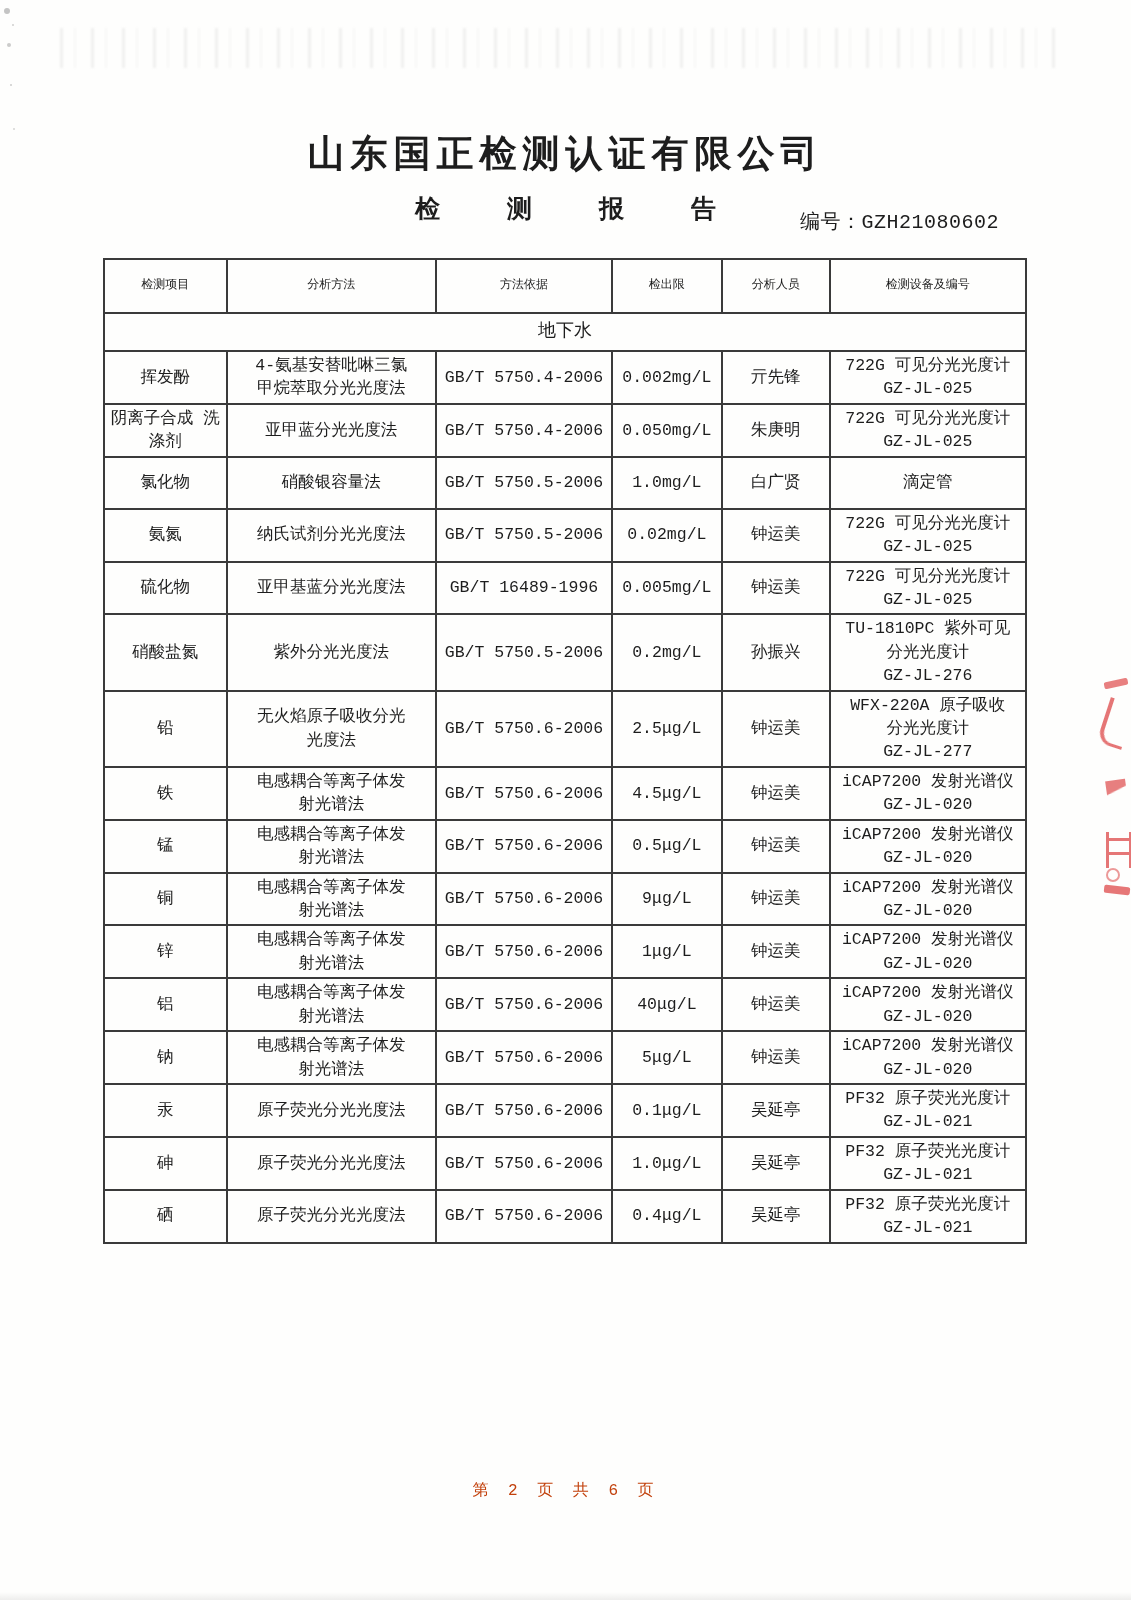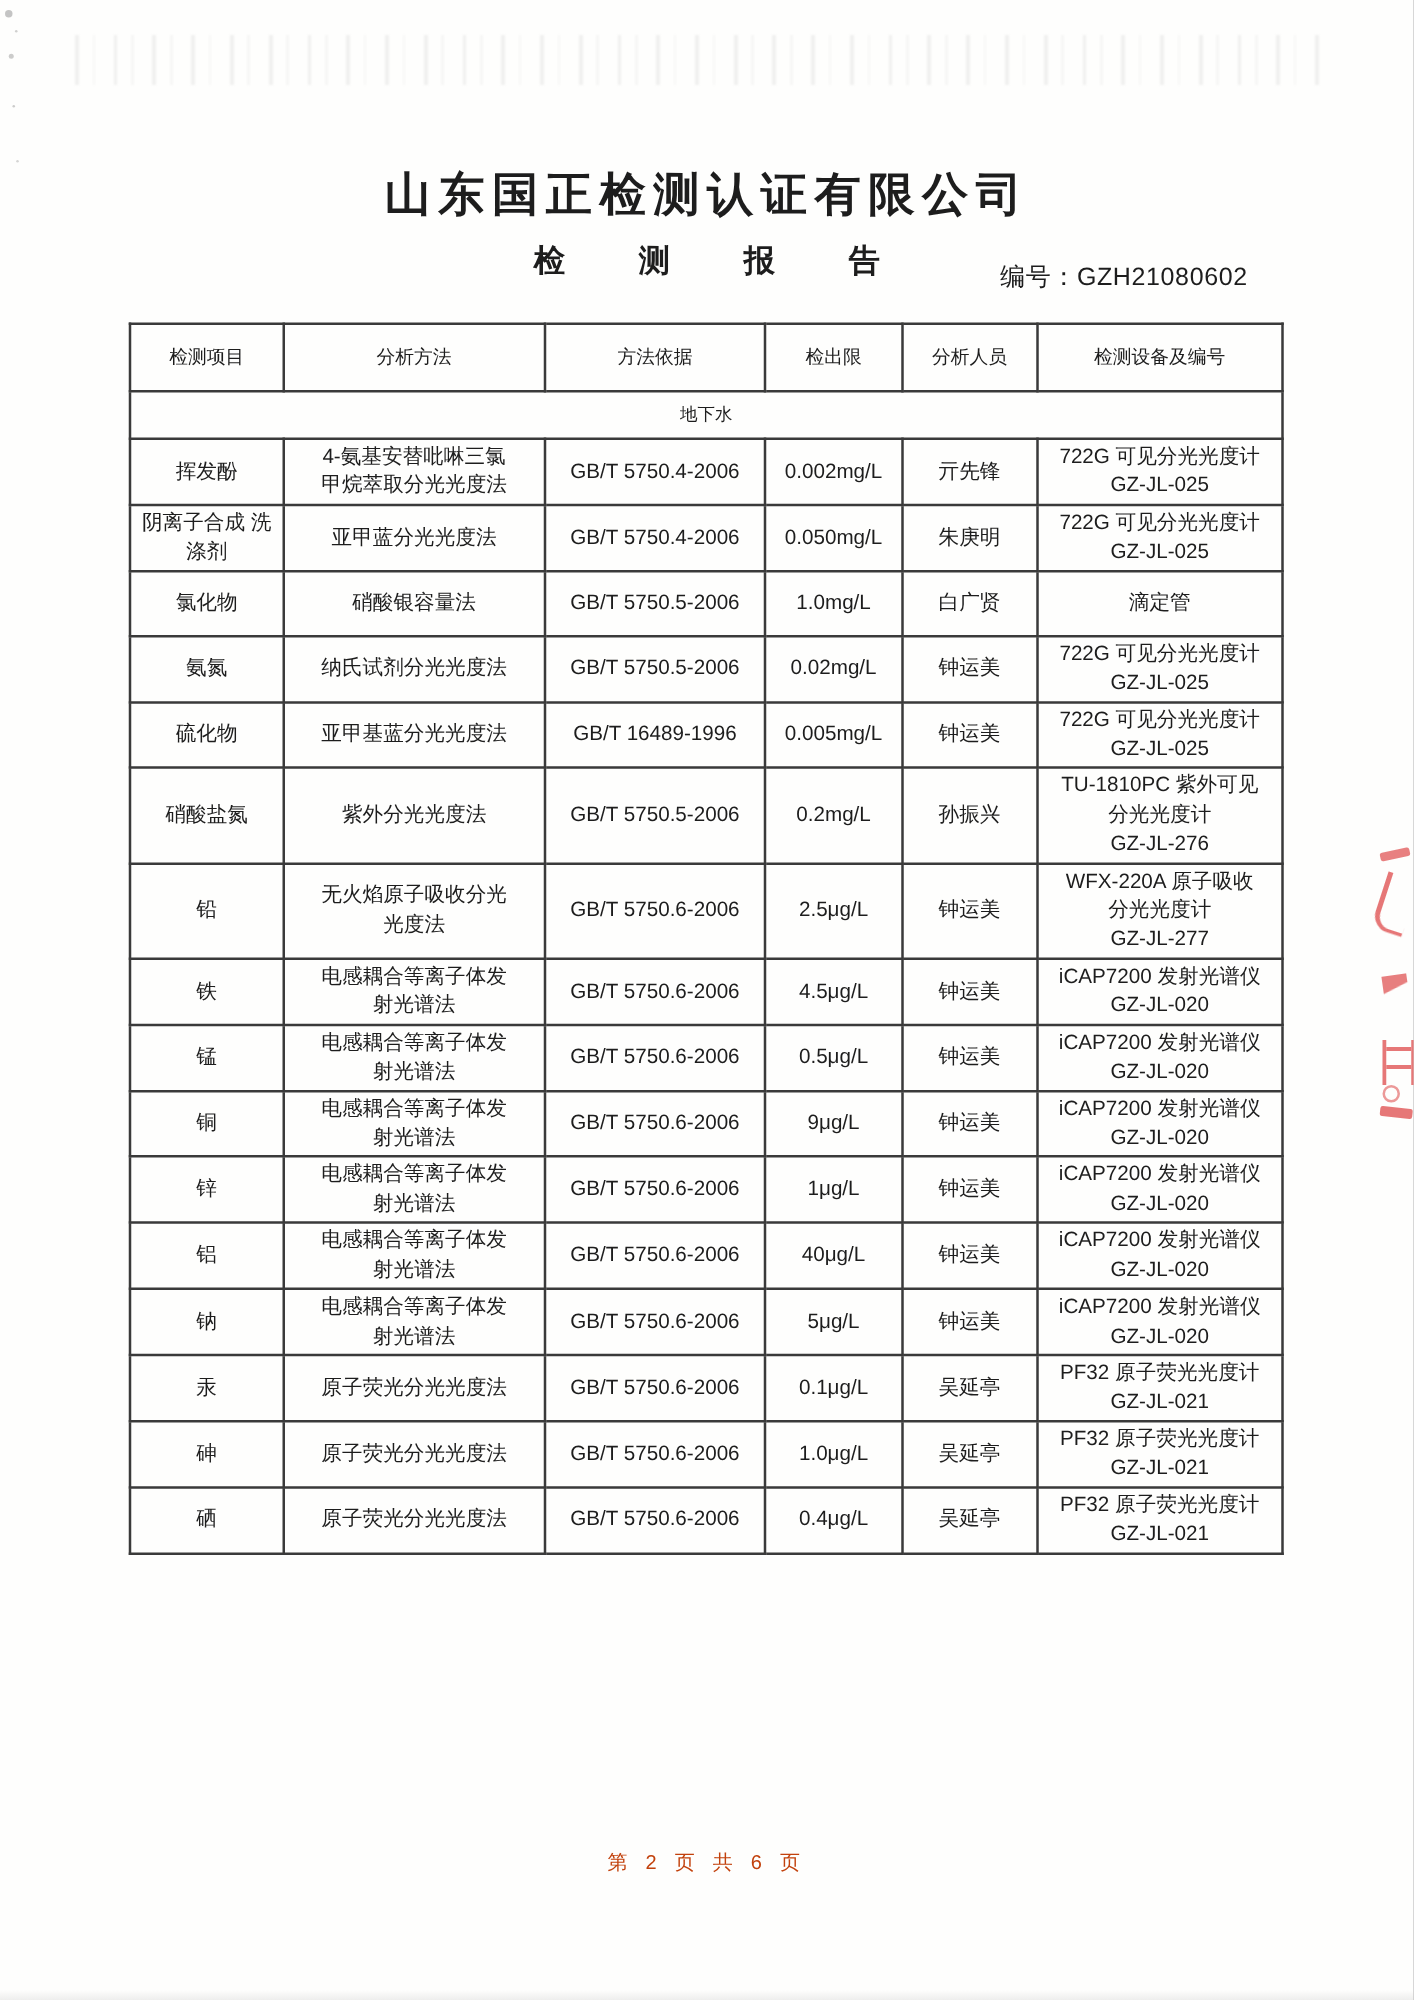--- a/index.html
+++ b/index.html
@@ -2,21 +2,21 @@
 <html style="--stamp: #e05555;"><head>
 <meta charset="utf-8">
 <style>
   html,body{margin:0;padding:0;}
   body{background:#888;}
   .page{
     position:relative;
     width:1131px;height:1600px;
     margin:0 auto;
     background:#fefefd;
-    font-family:Liberation Sans, sans-serif;
+    font-family:Liberation Mono, monospace;
     color:#1d1d1d;
     overflow:hidden;
   }
   
   .noise-band{
     position:absolute;left:60px;top:28px;width:1000px;height:40px;
     background:repeating-linear-gradient(90deg, rgba(120,120,120,.10) 0 3px, rgba(255,255,255,0) 3px 14px, rgba(140,140,140,.07) 14px 16px, rgba(255,255,255,0) 16px 31px);
     filter:blur(1px);
   }
   .noise-corner{
@@ -48,22 +48,22 @@
     position:absolute;left:103px;top:258px;width:924px;
     border-collapse:collapse;table-layout:fixed;
     font-size:16.5px;
   }
   table.report th, table.report td{
     border:2px solid #3a3a3a;
     text-align:center;vertical-align:middle;
     padding:2px 3px;font-weight:400;
     line-height:1.42;
   }
-  table.report thead th{height:48px;font-size:15px;}
-  tr.section-row td{height:32px;font-size:14px;}
+  table.report thead th{height:48px;font-size:12px;}
+  tr.section-row td{height:32px;font-size:18px;}
   tbody tr.data-row td{height:46px;}
   .pre{white-space:pre-line;}
   col.c-item{width:13.3%;} col.c-method{width:22.7%;} col.c-basis{width:19.1%;}
   col.c-limit{width:11.9%;} col.c-analyst{width:11.7%;} col.c-equip{width:21.3%;}
   .footer{
     position:absolute;left:0;top:1480px;width:100%;
     text-align:center;font-size:16px;letter-spacing:5px;color:#c2410c;
   }
   
   .stamp{position:absolute;pointer-events:none;}

